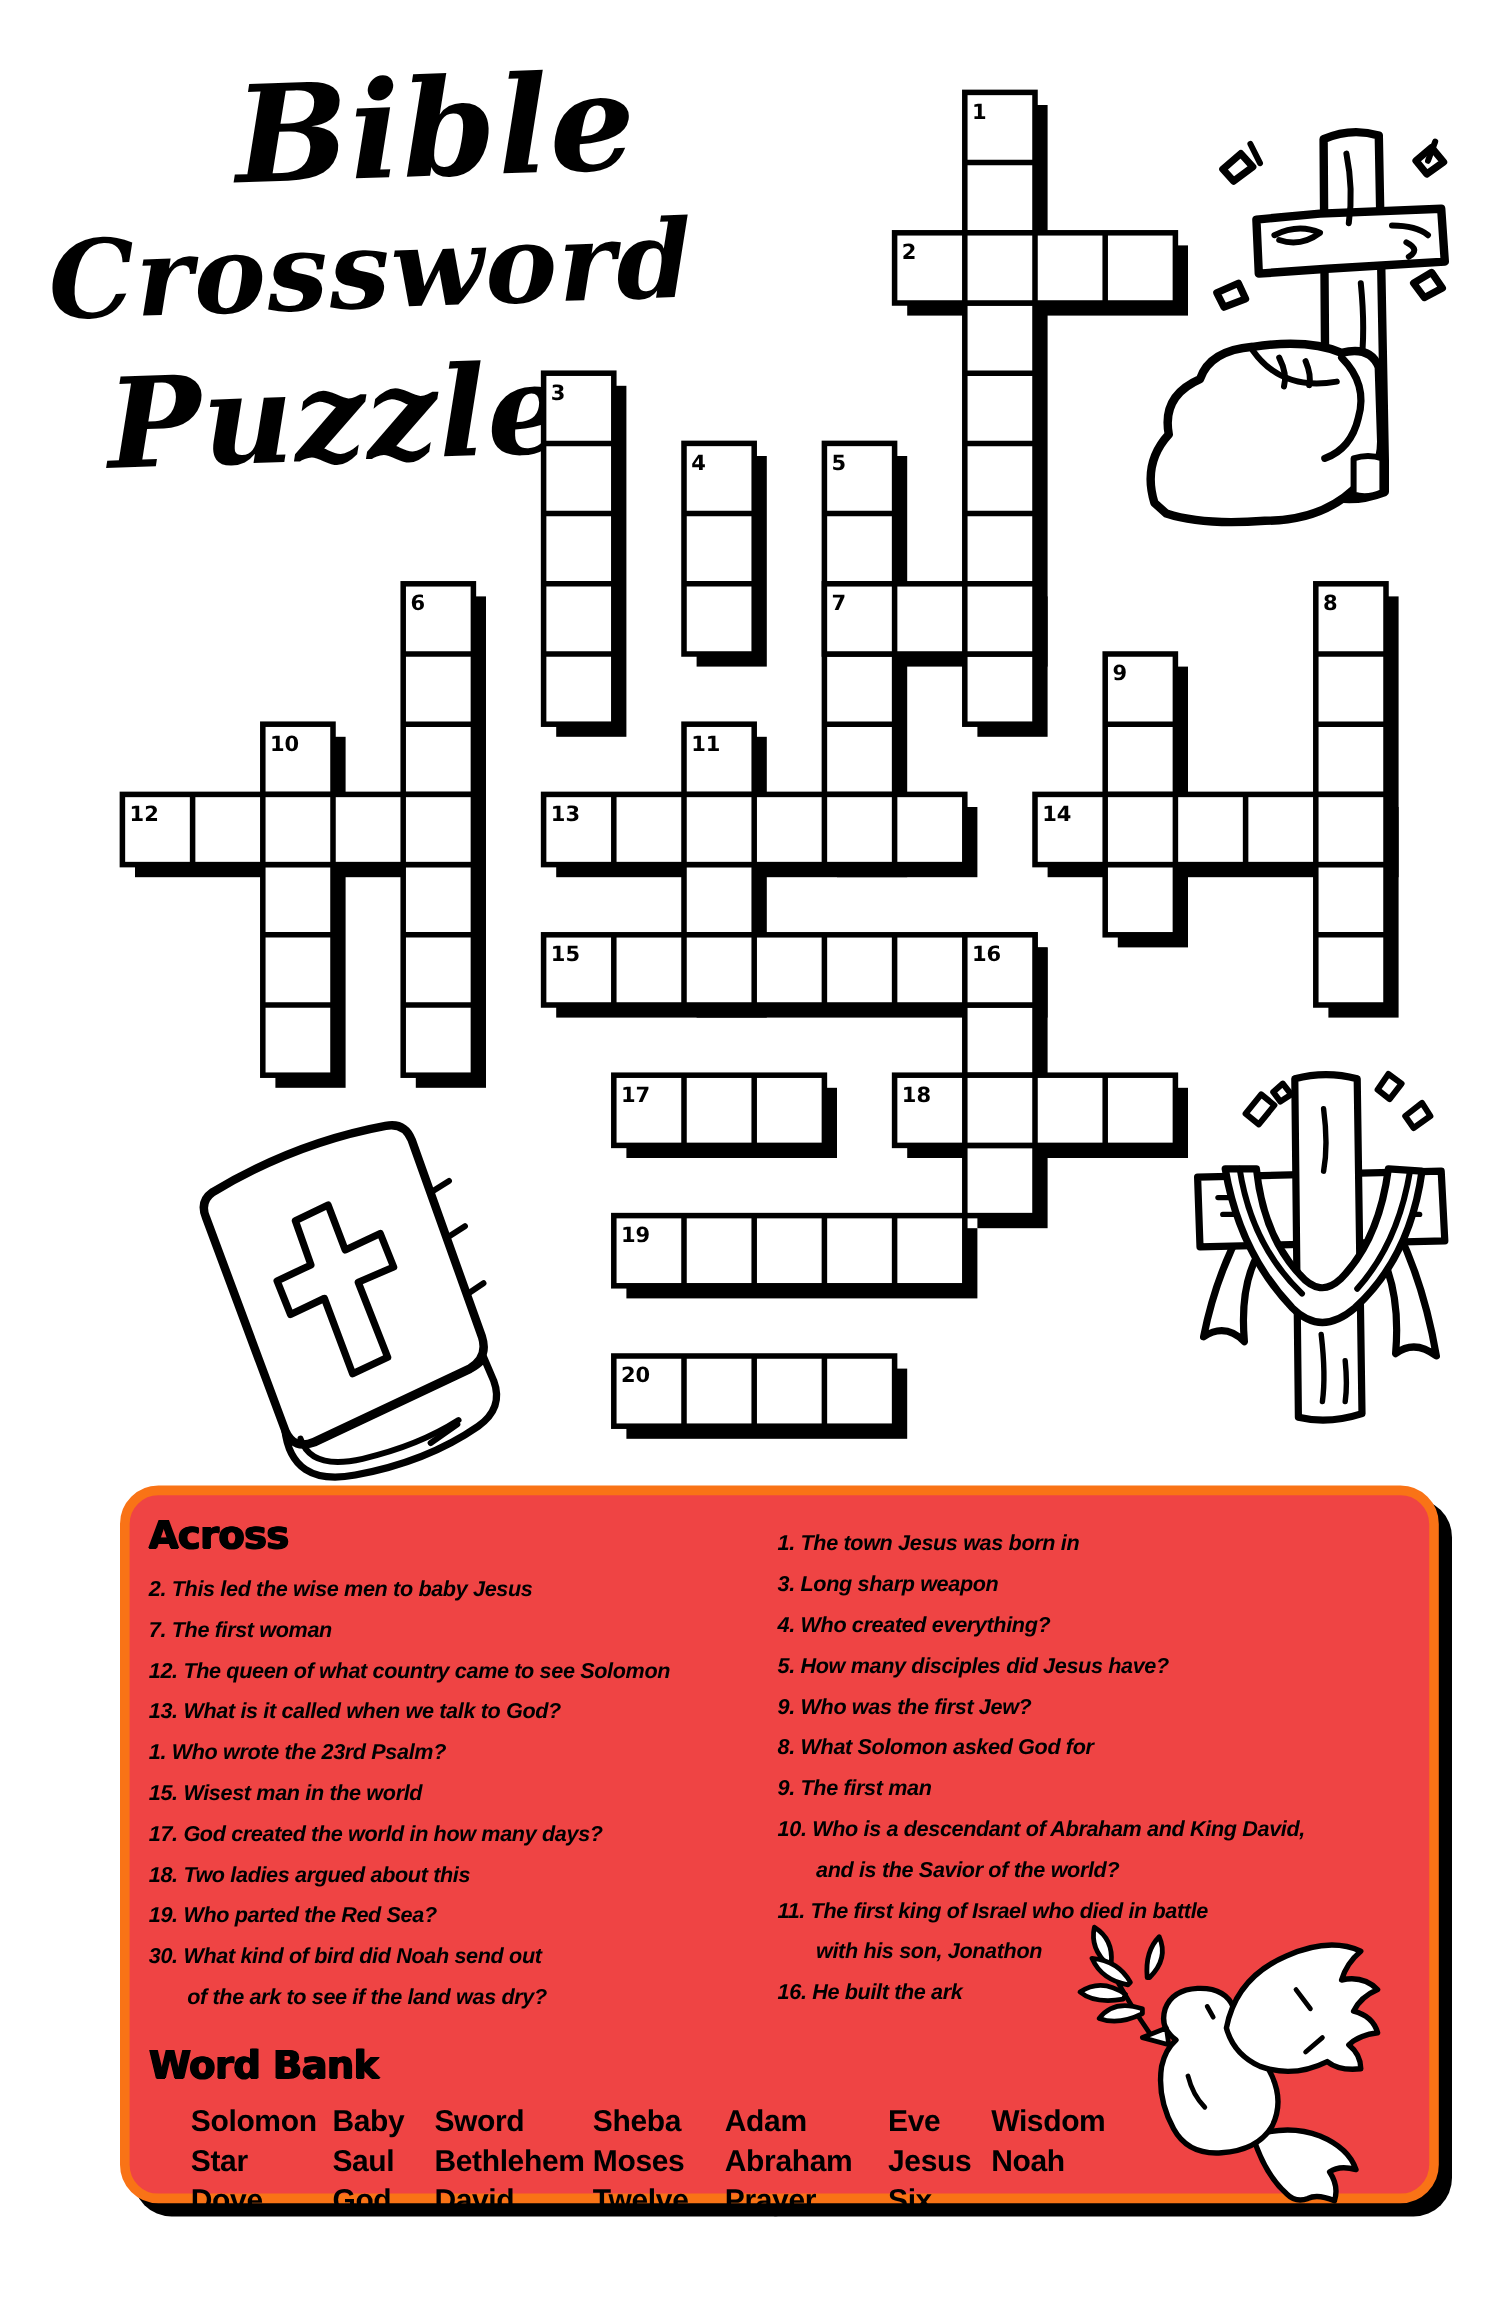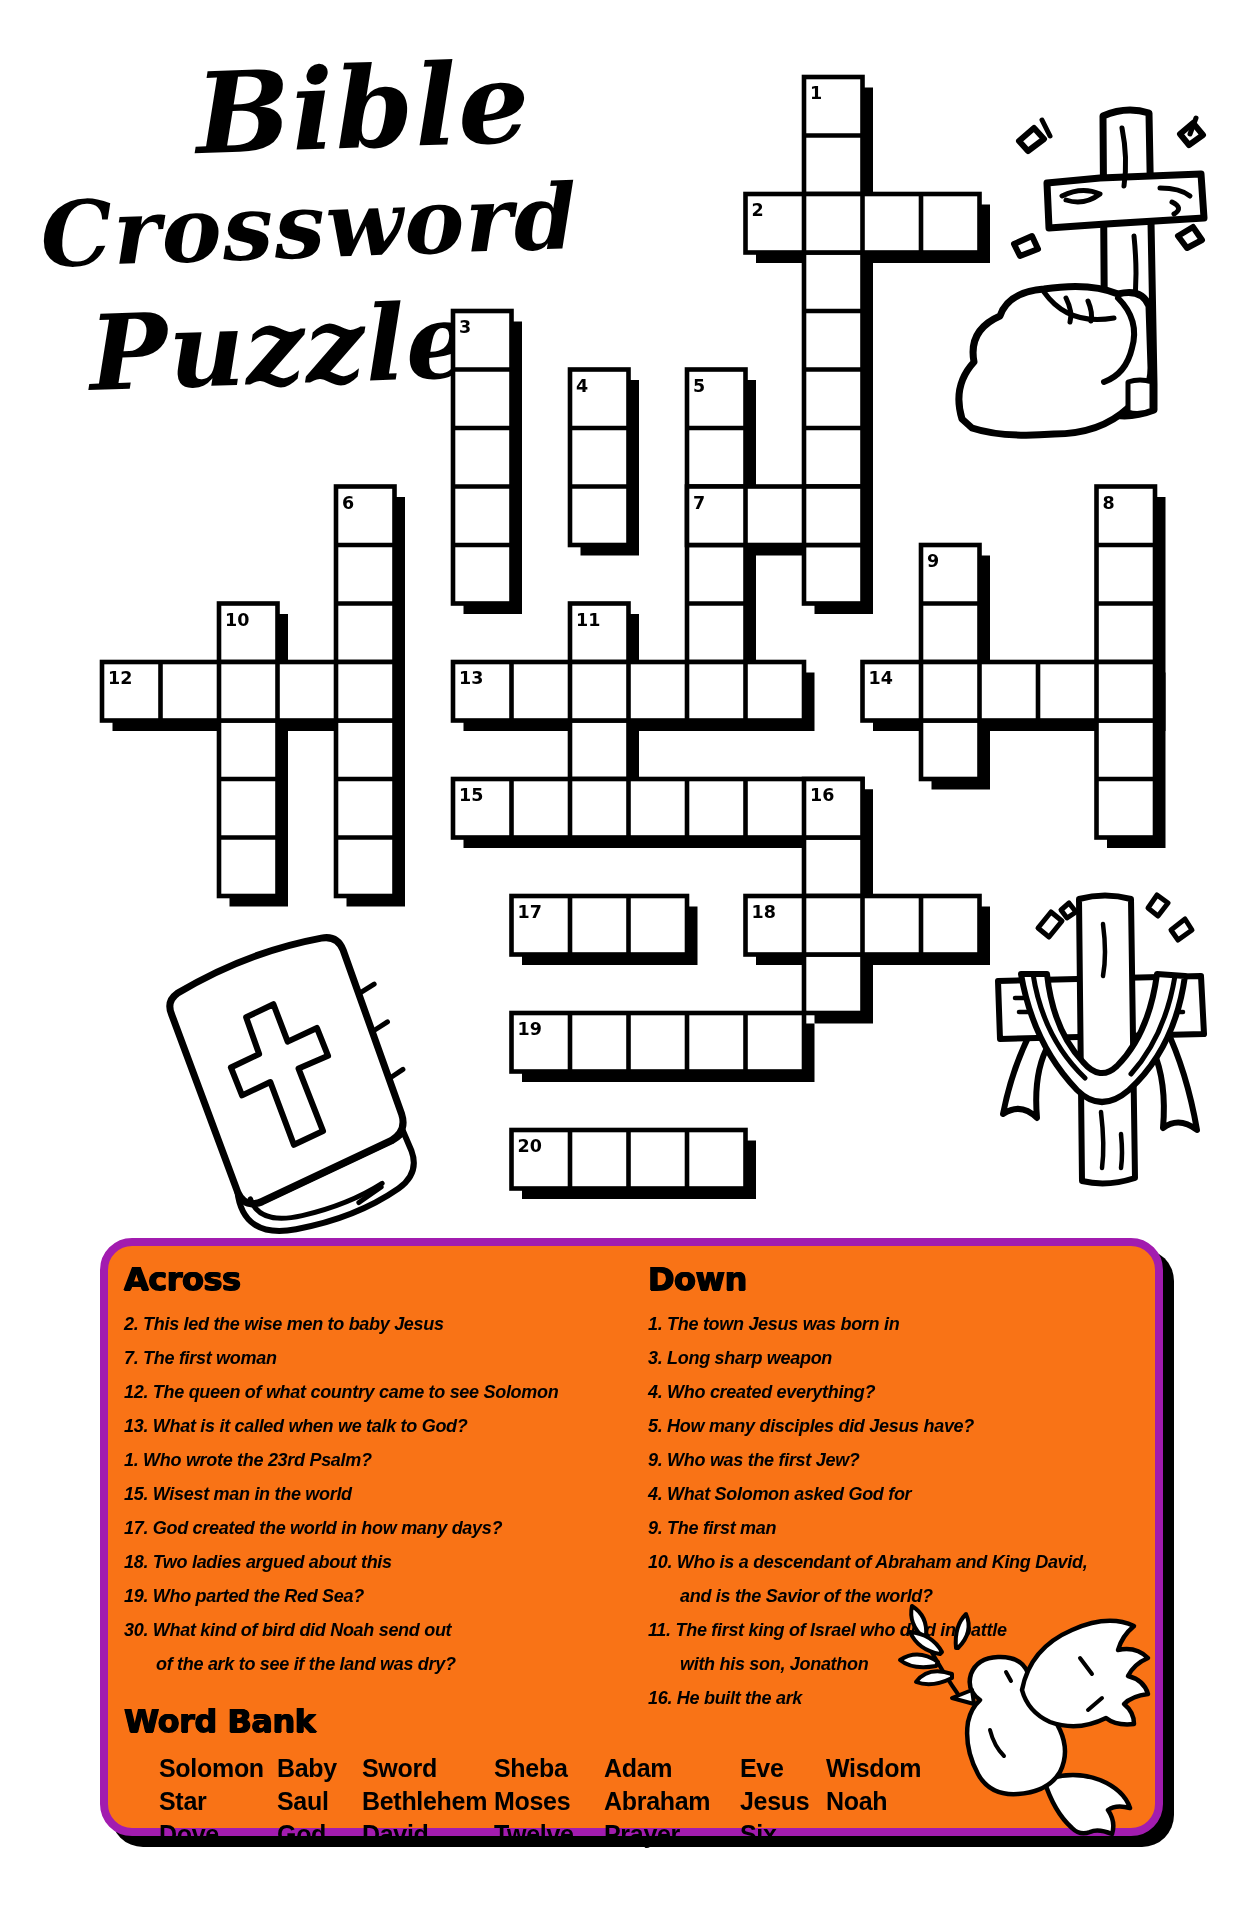--- a/index.html
+++ b/index.html
@@ -21,22 +21,23 @@
   #crossword { position:absolute; left:0; top:0; }
   #crossword text { font-family:"DejaVu Sans", sans-serif; font-weight:bold; font-size:17.5px; }
 
   
   .illus { position:absolute; }
   .illus svg { overflow:visible; display:block; }
 
   
   .panel {
     position:absolute; left:100px; top:1238px; width:1047px; height:582px;
-    background:#f97316; border:8px solid #a21caf; border-radius:32px;
+    background:#ef4444; border:8px solid #f97316; border-radius:32px;
     box-shadow:11px 11px 0 #000;
+    padding-left:36px;
   }
   .panel h2 {
     margin:0; font-family:"DejaVu Sans", sans-serif; font-size:32px; font-weight:800;
     letter-spacing:-0.5px;
     text-shadow:0.7px 0 #000, -0.7px 0 #000, 0 0.7px #000;
   }
   .clue-col { position:absolute; top:14px; }
   .col-across { left:16px;  width:515px; }
   .col-down   { left:540px; width:495px; }
   .clues { margin-top:9px; font-size:18px; line-height:34px; font-weight:bold;
@@ -346,39 +347,38 @@
             <div>19. Who parted the Red Sea?</div>
           </div>
           <div class="clue">
             <div>30. What kind of bird did Noah send out</div>
             <div class="cont">of the ark to see if the land was dry?</div>
           </div>
         </div>
     </div>
 
     <div class="clue-col col-down">
-      <h2>Down</h2>
       <div class="clues" id="down-list">
           <div class="clue">
             <div>1. The town Jesus was born in</div>
           </div>
           <div class="clue">
             <div>3. Long sharp weapon</div>
           </div>
           <div class="clue">
             <div>4. Who created everything?</div>
           </div>
           <div class="clue">
             <div>5. How many disciples did Jesus have?</div>
           </div>
           <div class="clue">
             <div>9. Who was the first Jew?</div>
           </div>
           <div class="clue">
-            <div>4. What Solomon asked God for</div>
+            <div>8. What Solomon asked God for</div>
           </div>
           <div class="clue">
             <div>9. The first man</div>
           </div>
           <div class="clue">
             <div>10. Who is a descendant of Abraham and King David,</div>
             <div class="cont">and is the Savior of the world?</div>
           </div>
           <div class="clue">
             <div>11. The first king of Israel who died in battle</div>

